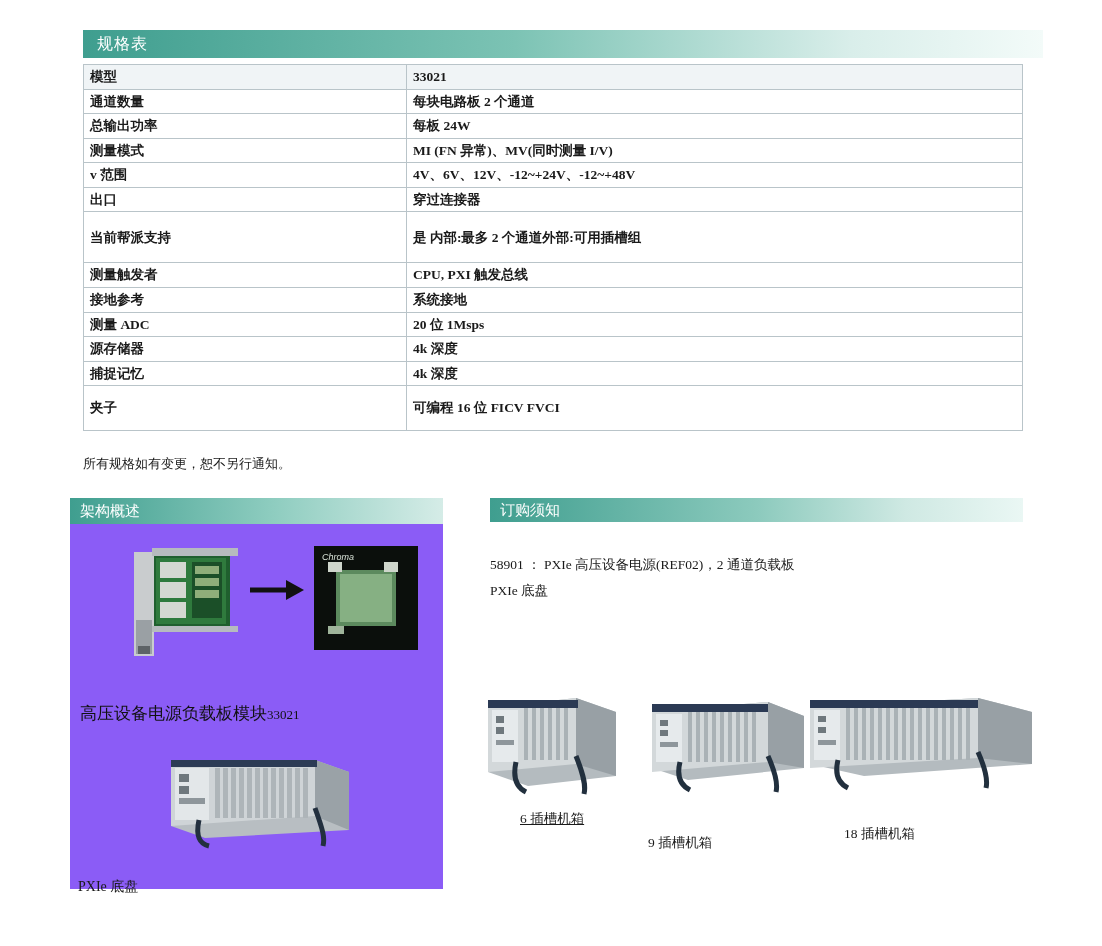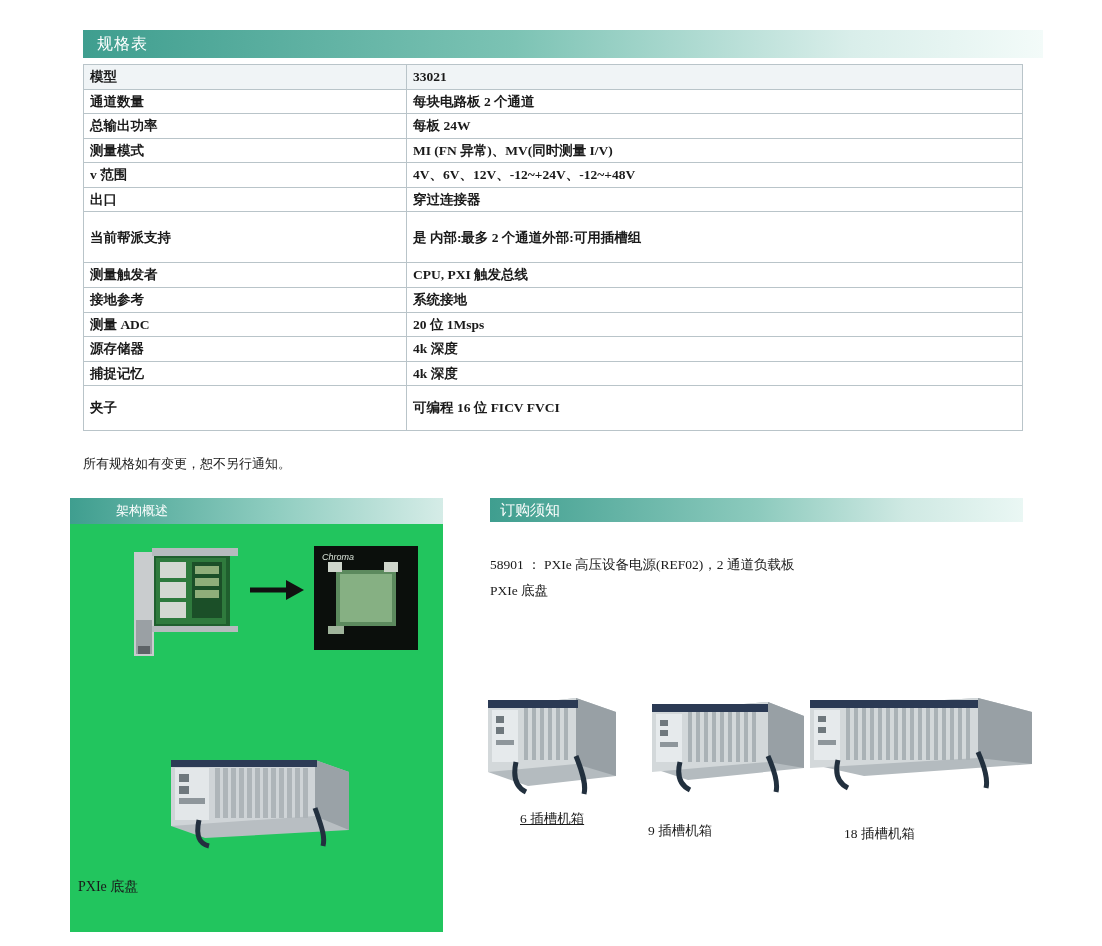--- a/index.html
+++ b/index.html
@@ -78,26 +78,25 @@
   .arch-banner {
     height: 26px;
     background: linear-gradient(to right, #3f9e8f 0%, #8fcdc0 55%, #d5ece7 100%);
     display: flex;
     align-items: center;
     padding-left: 10px;
     box-sizing: border-box;
   }
   .arch-banner .banner-text {
     color: #ffffff;
-    font-size: 13px;
-    margin-left: 36px;
+    font-size: 15px;
   }
   .arch-body {
-    background: #22c55e;
-    height: 408px;
+    background: #8b5cf6;
+    height: 365px;
     position: relative;
   }
   .arch-caption {
     position: absolute;
     left: 10px;
     top: 178px;
     font-size: 17px;
     color: #111;
   }
   .arch-caption .model {
@@ -140,21 +139,21 @@
     left: 490px;
     top: 806px;
     width: 533px;
     font-size: 13.5px;
   }
   .cap {
     position: absolute;
     white-space: nowrap;
   }
   .cap1 { left: 30px; top: 4px; text-decoration: underline; }
-  .cap2 { left: 158px; top: 16px; }
+  .cap2 { left: 158px; top: 28px; }
   .cap3 { left: 354px; top: 19px; }
 
   
   .board-art {
     position: absolute;
     left: 30px;
     top: 22px;
     width: 320px;
     height: 130px;
   }
@@ -279,20 +278,23 @@
         <rect x="214" y="0" width="104" height="104" fill="#0b0f0c"></rect>
         <rect x="236" y="24" width="60" height="56" fill="#5c8a5e"></rect>
         <rect x="240" y="28" width="52" height="48" fill="#86b083"></rect>
         <rect x="228" y="16" width="14" height="10" fill="#cfd6cc"></rect>
         <rect x="284" y="16" width="14" height="10" fill="#cfd6cc"></rect>
         <rect x="228" y="80" width="16" height="8" fill="#9fb49b"></rect>
         <text x="222" y="14" font-family="Liberation Sans, sans-serif" font-size="9" fill="#d9e3d8" font-style="italic">Chroma</text>
       </g>
     </svg>
 
+    <div class="arch-caption">
+      <span>高压设备电源负载板模块</span><span class="model">33021</span>
+    </div>
 
     <svg class="module-art" viewBox="0 0 190 105">
       <polygon points="6,20 150,14 184,26 184,84 40,92 6,80" fill="#b8bec2"></polygon>
       <polygon points="6,20 150,14 150,70 6,80" fill="#cfd4d7"></polygon>
       <rect x="10" y="22" width="34" height="52" fill="#e3e7e9"></rect>
       <rect x="14" y="28" width="10" height="8" fill="#6f787d"></rect>
       <rect x="14" y="40" width="10" height="8" fill="#6f787d"></rect>
       <rect x="14" y="52" width="26" height="6" fill="#8e969b"></rect>
       <g fill="#aeb5b9">
         <rect x="50" y="22" width="5" height="50"></rect>

